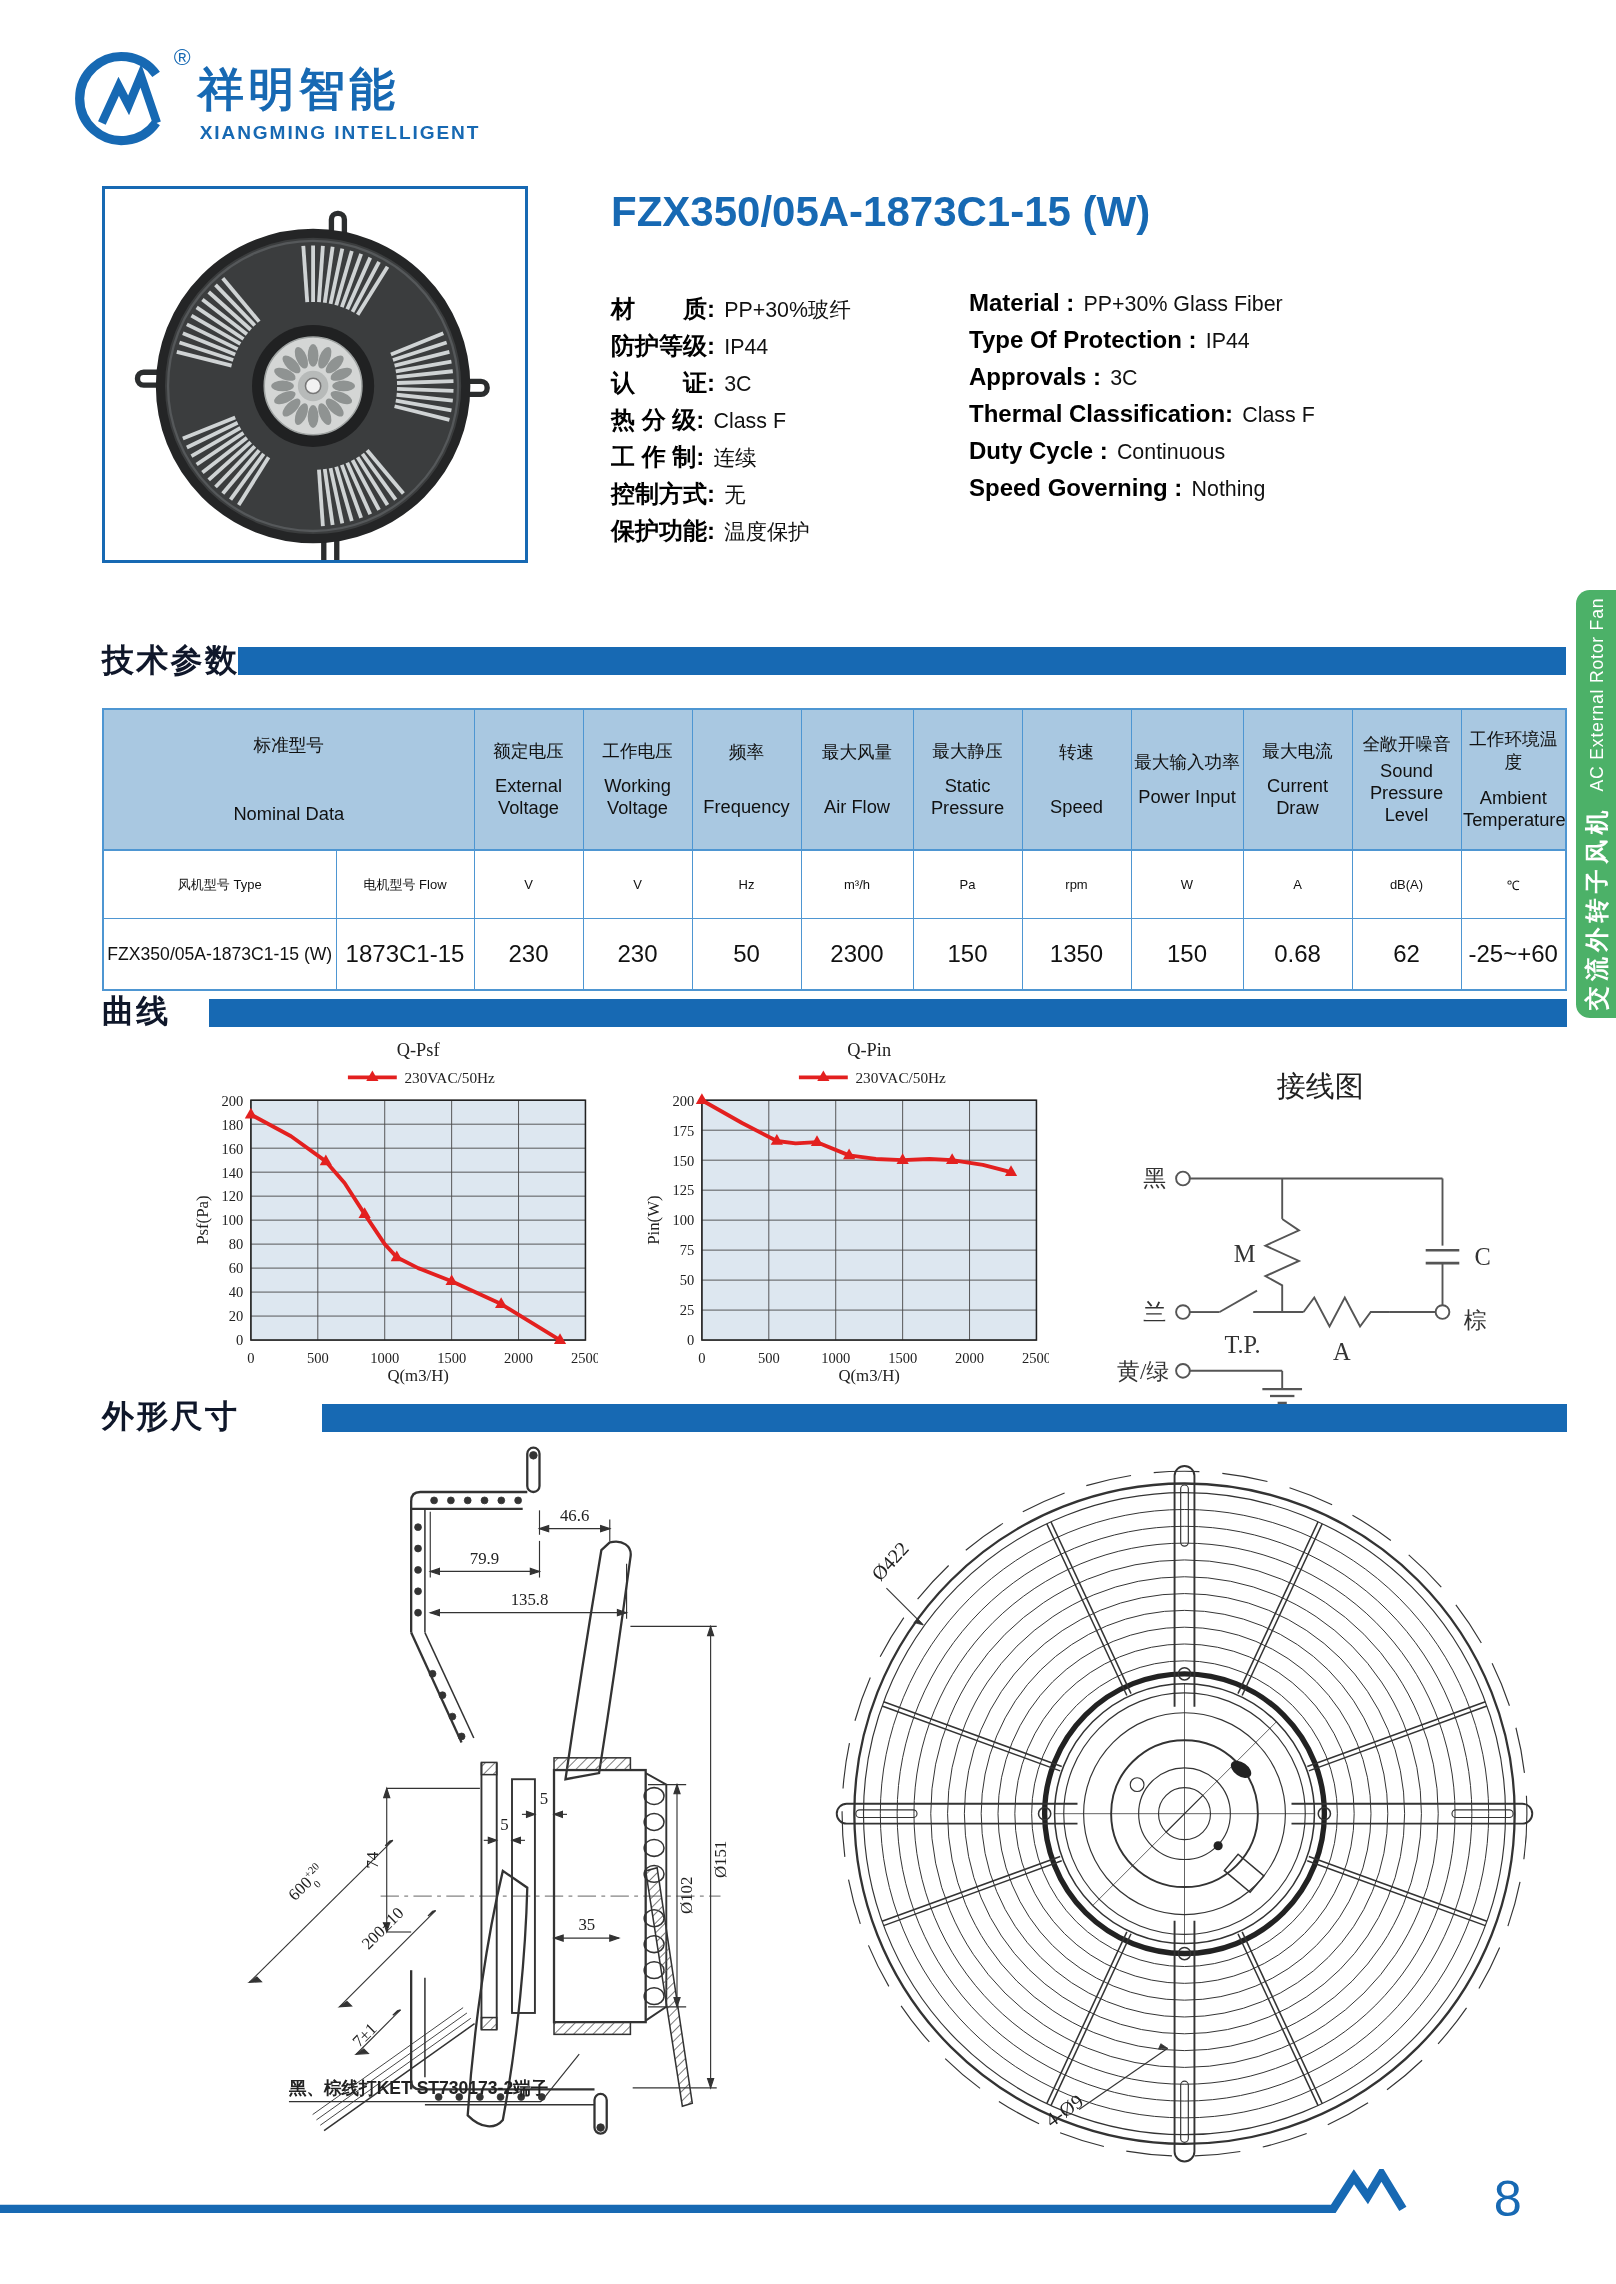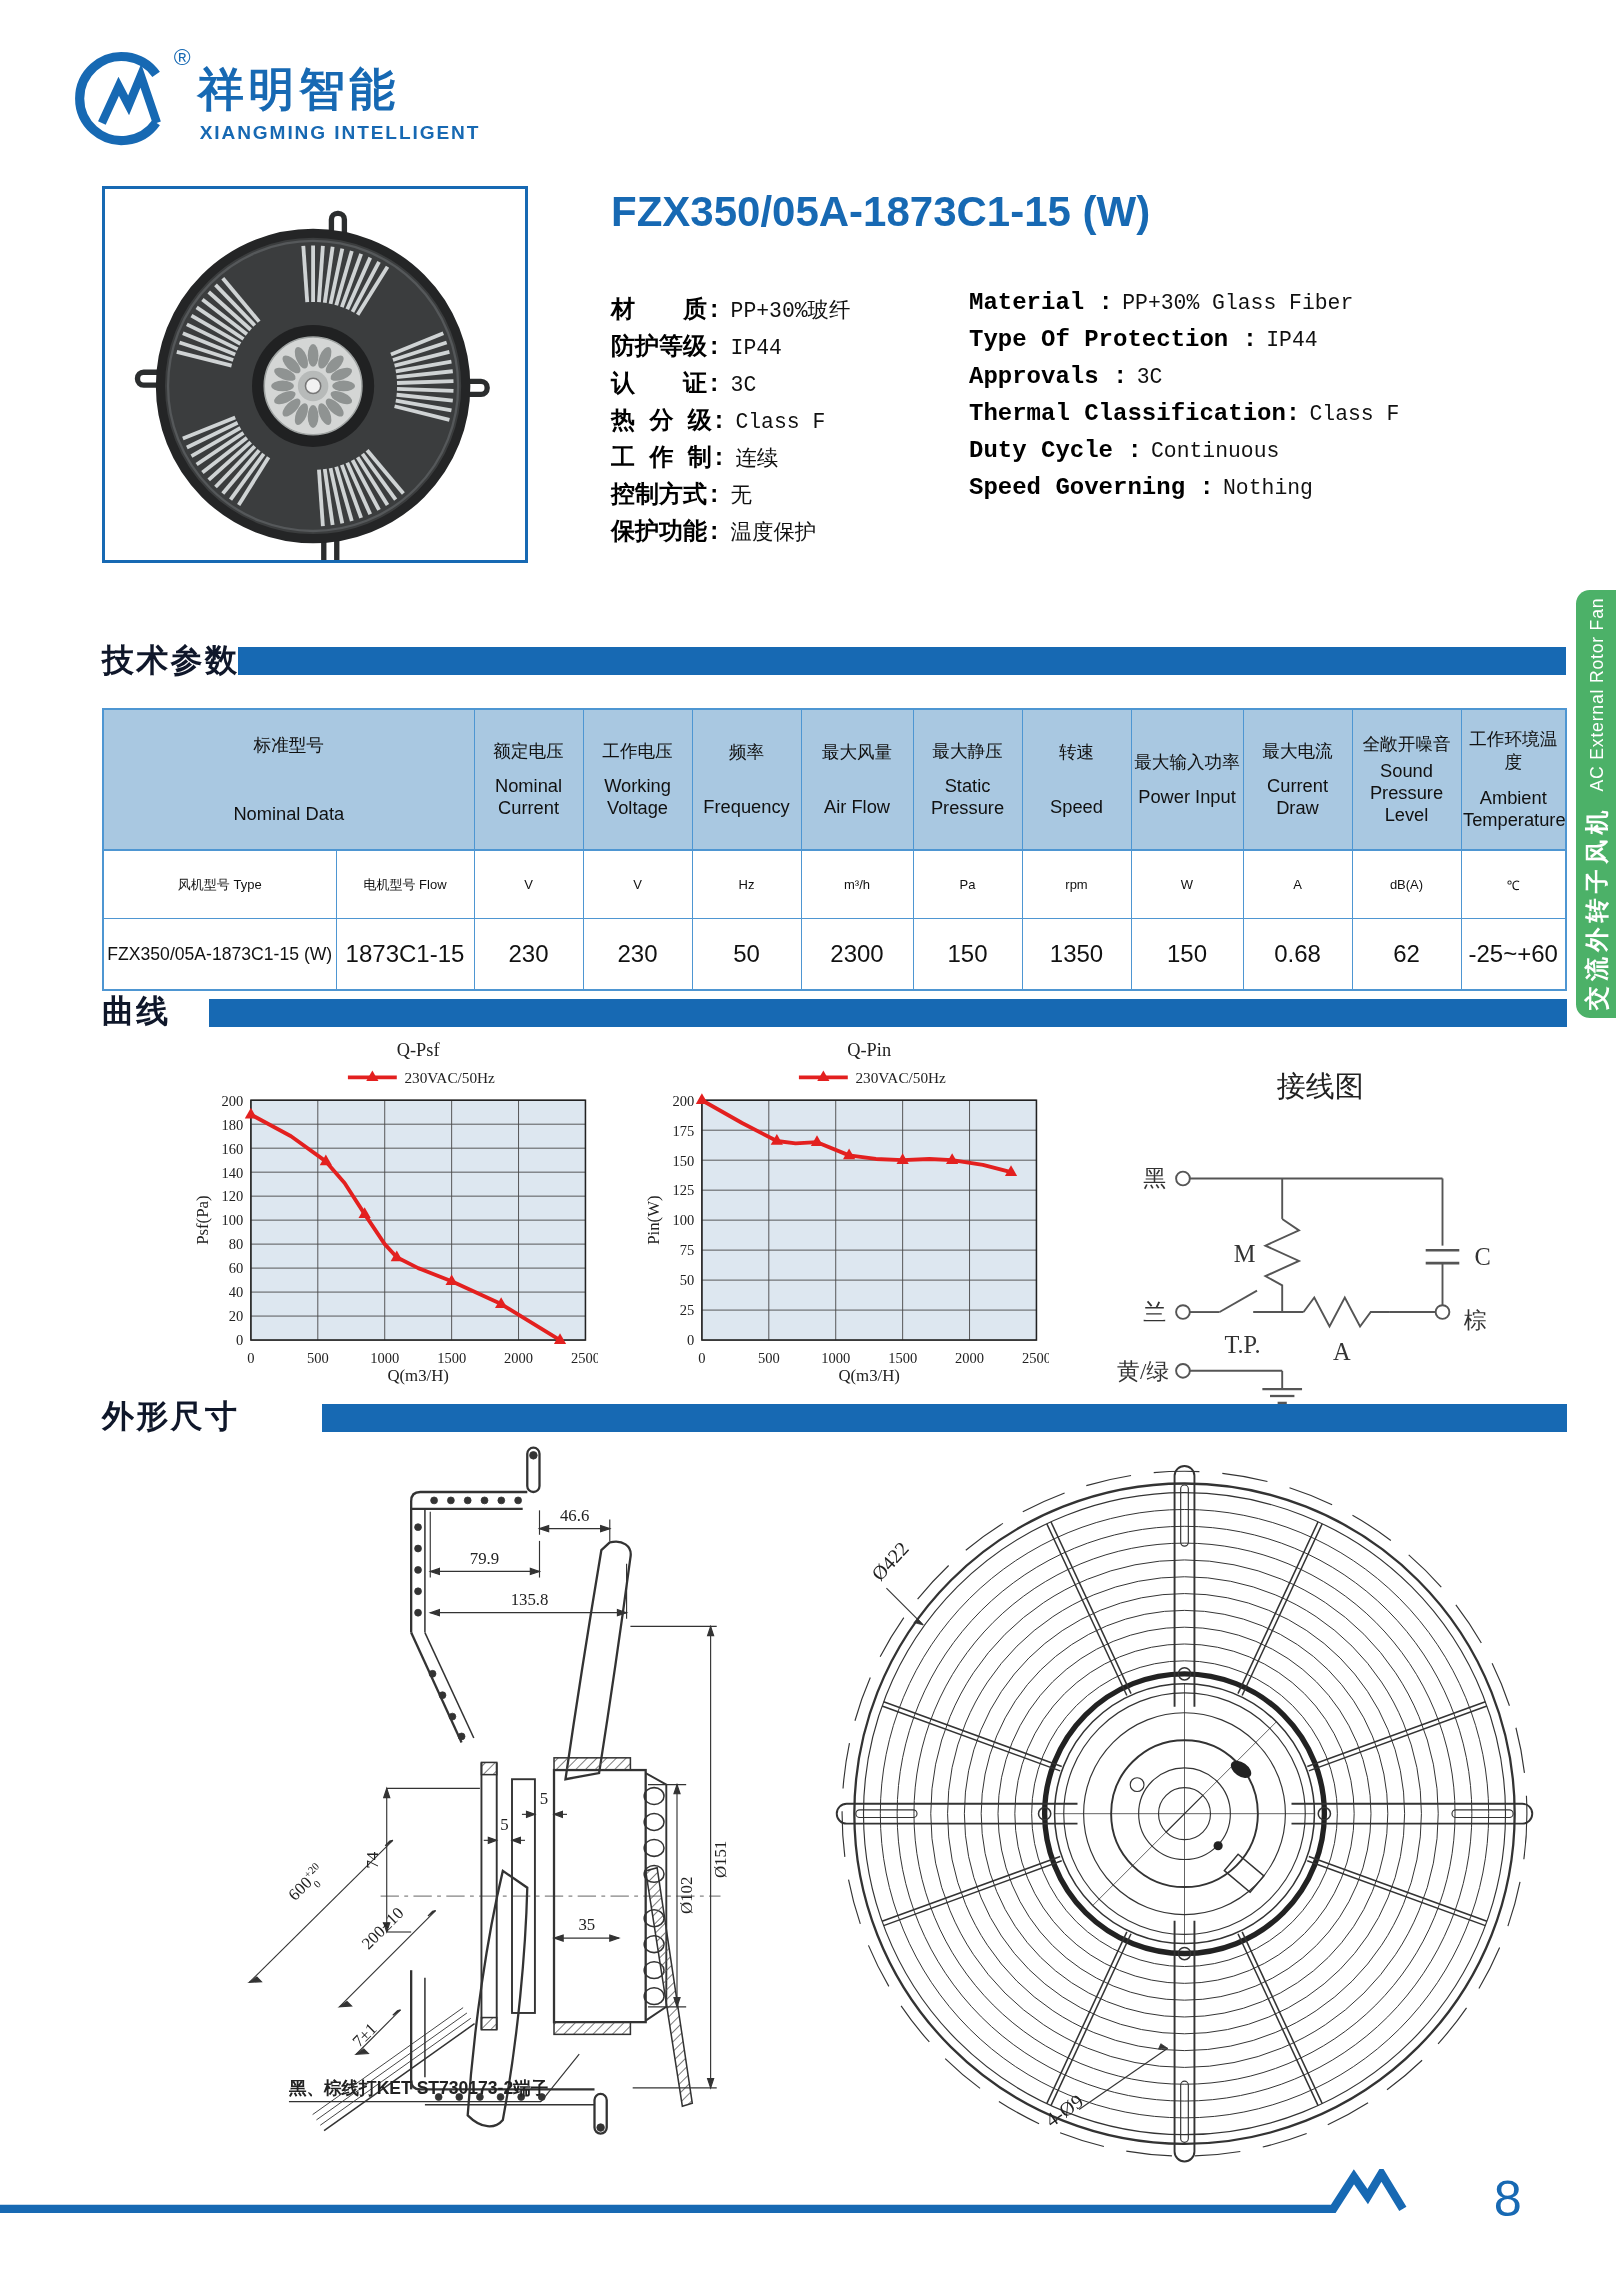--- a/index.html
+++ b/index.html
@@ -3,21 +3,21 @@
 <meta charset="utf-8">
 <style>
   html,body{margin:0;padding:0;background:#888;}
   .page{position:relative;width:1617px;height:2284px;background:#ffffff;
         font-family:"Liberation Sans",sans-serif;overflow:hidden;margin:0 auto;}
   .abs{position:absolute;}
   .sec-label{font-size:32px;font-weight:bold;color:#0f172a;letter-spacing:2.3px;white-space:nowrap;}
   .sec-bar{background:#1769b3;height:28px;}
   .prod-title{font-size:42px;font-weight:bold;color:#1769b3;white-space:nowrap;}
   .spec-grid{display:grid;grid-auto-rows:37px;align-items:center;}
-  .spec-row{font-size:21.4px;color:#111;white-space:nowrap;font-family:Liberation Mono, monospace;}
+  .spec-row{font-size:21.4px;color:#111;white-space:nowrap;}
   .spec-row .lbl{font-weight:bold;font-size:24px;margin-right:9.2px;color:#000;}
   .photo-frame{border:3.1px solid #1769b3;background:#fff;}
   table.specs{border-collapse:collapse;table-layout:fixed;width:1465px;border:2.3px solid #4e96d2;}
   table.specs th,table.specs td{border:1.5px solid #4e96d2;text-align:center;vertical-align:middle;padding:0 1.5px;color:#111;}
   table.specs thead th{background:#a9c8e1;font-weight:normal;height:139px;border-bottom:2.3px solid #4e96d2;}
   .th-cn{font-size:17.6px;margin-bottom:12.2px;line-height:23px;}
   .th-en{font-size:18.3px;line-height:22px;}
   .unit-row td{height:67px;font-size:13px;}
   .data-row td{height:70px;font-size:24px;}
   .data-row td:first-child{font-size:17.6px;white-space:nowrap;}
@@ -185,21 +185,21 @@
         <col style="width:105px">
     </colgroup>
     <thead>
       <tr>
         <th colspan="2">
             <div class="th-cn" style="margin-bottom:46px;">标准型号</div>
             <div class="th-en">Nominal Data</div>
           </th>
         <th>
             <div class="th-cn">额定电压</div>
-            <div class="th-en">Nominal Current</div>
+            <div class="th-en">External Voltage</div>
           </th>
         <th>
             <div class="th-cn">工作电压</div>
             <div class="th-en">Working Voltage</div>
           </th>
         <th>
             <div class="th-cn" style="margin-bottom:32px;">频率</div>
             <div class="th-en">Frequency</div>
           </th>
         <th>

